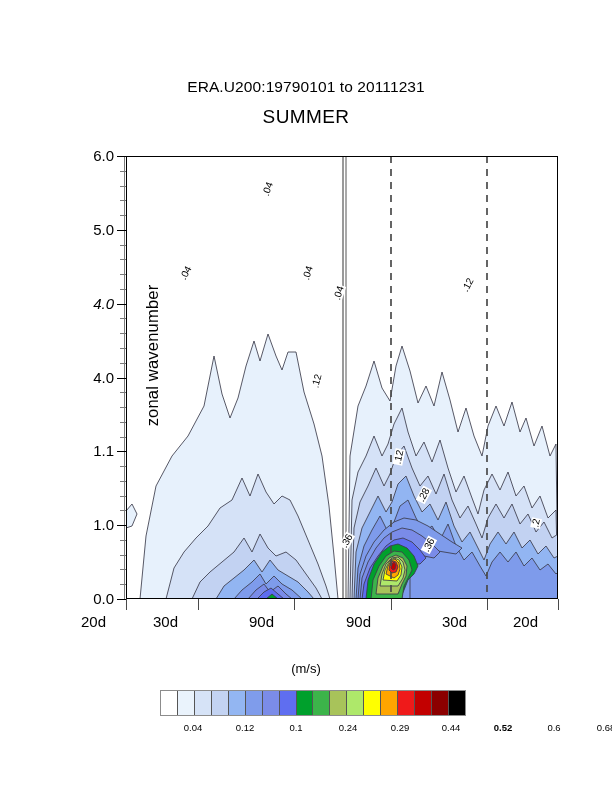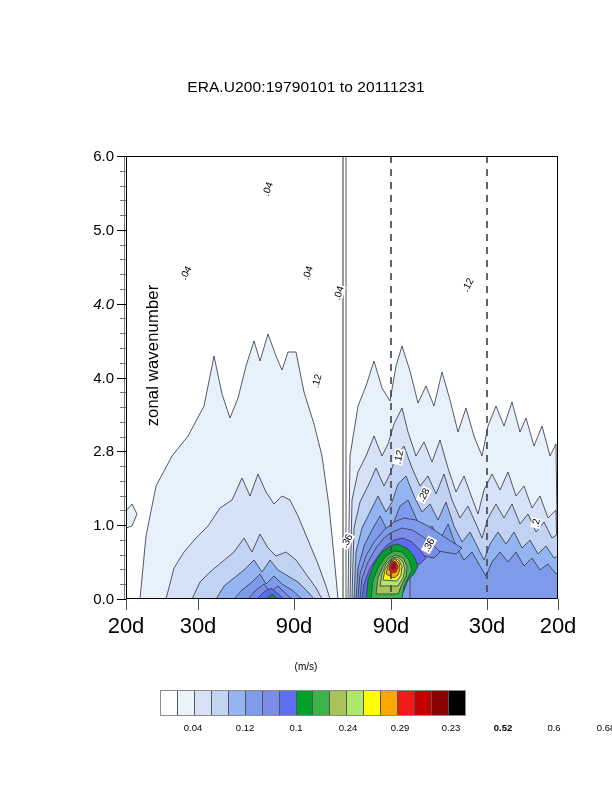--- a/index.html
+++ b/index.html
@@ -19,38 +19,39 @@
   
   #y-axis-label{position:absolute;left:-74px;top:190px;width:200px;text-align:center;
       transform:rotate(-90deg);transform-origin:center center;font-size:16.5px;letter-spacing:.2px;}
   .ytick-major{position:absolute;left:-9px;width:9px;height:0;border-top:1.4px solid #000;}
   .ytick-minor{position:absolute;left:-6px;width:6px;height:0;border-top:1.3px solid #7a7a7a;}
   .ytick-lab{position:absolute;left:-60px;width:48px;text-align:right;font-size:15px;}
   #yaxis-spine{position:absolute;left:-2px;top:0;width:0;height:443px;border-left:1.6px solid #7c7c7c;}
 
   
   .xtick-major{position:absolute;top:0;height:11px;width:0;border-left:1.5px solid #4a4a4a;}
-  .xtick-lab{position:absolute;top:14px;width:90px;margin-left:-45px;text-align:center;font-size:22px;}
-
-  
-  #cbar-units{position:absolute;left:0;top:661px;width:612px;text-align:center;font-size:10px;}
+  .xtick-lab{position:absolute;top:14px;width:90px;margin-left:-45px;font-size:15px;}
+
+  
+  #cbar-units{position:absolute;left:0;top:661px;width:612px;text-align:center;font-size:13px;}
   #cbar{position:absolute;left:160px;top:690px;width:306px;height:26px;display:flex;
         border:1px solid #8c8c8c;box-sizing:border-box;}
   #cbar .cell{flex:1 1 0;height:100%;border-right:1px solid #555;box-sizing:border-box;}
   #cbar .cell:last-child{border-right:none;}
   .cbar-lab{position:absolute;top:722px;width:60px;margin-left:-30px;text-align:center;font-size:9.5px;}
 
   .clab{position:absolute;font-size:10px;background:#fff;padding:0 1px;line-height:10px;white-space:nowrap;}
 </style>
 </head>
 <body>
 
 <div class="page">
 
   <div id="title-main">ERA.U200:19790101 to 20111231</div>
+  <div id="title-sub">SUMMER</div>
 
   <div id="plot">
     <div id="plot-clip">
       <svg id="contour-svg" width="432" height="443" viewBox="0 0 432 443">
         <defs>
           <clipPath id="frameclip">
               <rect x="0" y="0" width="432" height="443"></rect>
             </clipPath>
         </defs>
         <g clip-path="url(#frameclip)" stroke="#3b3b4a" stroke-width="0.85" stroke-linejoin="round">
@@ -132,21 +133,21 @@
         <div class="ytick-minor" style="top: 413.467px;"></div>
         <div class="ytick-minor" style="top: 398.7px;"></div>
         <div class="ytick-minor" style="top: 383.933px;"></div>
         <div class="ytick-major" style="top: 369.167px;"></div>
         <div class="ytick-lab" style="top: 360.167px;">1.0</div>
         <div class="ytick-minor" style="top: 354.4px;"></div>
         <div class="ytick-minor" style="top: 339.633px;"></div>
         <div class="ytick-minor" style="top: 324.867px;"></div>
         <div class="ytick-minor" style="top: 310.1px;"></div>
         <div class="ytick-major" style="top: 295.333px;"></div>
-        <div class="ytick-lab" style="top: 286.333px;">2.8</div>
+        <div class="ytick-lab" style="top: 286.333px;">1.1</div>
         <div class="ytick-minor" style="top: 280.567px;"></div>
         <div class="ytick-minor" style="top: 265.8px;"></div>
         <div class="ytick-minor" style="top: 251.033px;"></div>
         <div class="ytick-minor" style="top: 236.267px;"></div>
         <div class="ytick-major" style="top: 221.5px;"></div>
         <div class="ytick-lab" style="top: 212.5px;">4.0</div>
         <div class="ytick-minor" style="top: 206.733px;"></div>
         <div class="ytick-minor" style="top: 191.967px;"></div>
         <div class="ytick-minor" style="top: 177.2px;"></div>
         <div class="ytick-minor" style="top: 162.433px;"></div>
@@ -203,19 +204,19 @@
       <div class="cell" style="background: rgb(194, 0, 0);"></div>
       <div class="cell" style="background: rgb(139, 0, 0);"></div>
       <div class="cell" style="background: rgb(0, 0, 0);"></div>
     </div>
   <div id="cbar-labels">
       <div class="cbar-lab" style="left: 193px;">0.04</div>
       <div class="cbar-lab" style="left: 245px;">0.12</div>
       <div class="cbar-lab" style="left: 296px;">0.1</div>
       <div class="cbar-lab" style="left: 348px;">0.24</div>
       <div class="cbar-lab" style="left: 400px;">0.29</div>
-      <div class="cbar-lab" style="left: 451px;">0.23</div>
+      <div class="cbar-lab" style="left: 451px;">0.44</div>
       <div class="cbar-lab" style="left: 503px; font-weight: bold;">0.52</div>
       <div class="cbar-lab" style="left: 554px;">0.6</div>
       <div class="cbar-lab" style="left: 606px;">0.68</div>
     </div>
 
 </div>
 
 </body></html>

